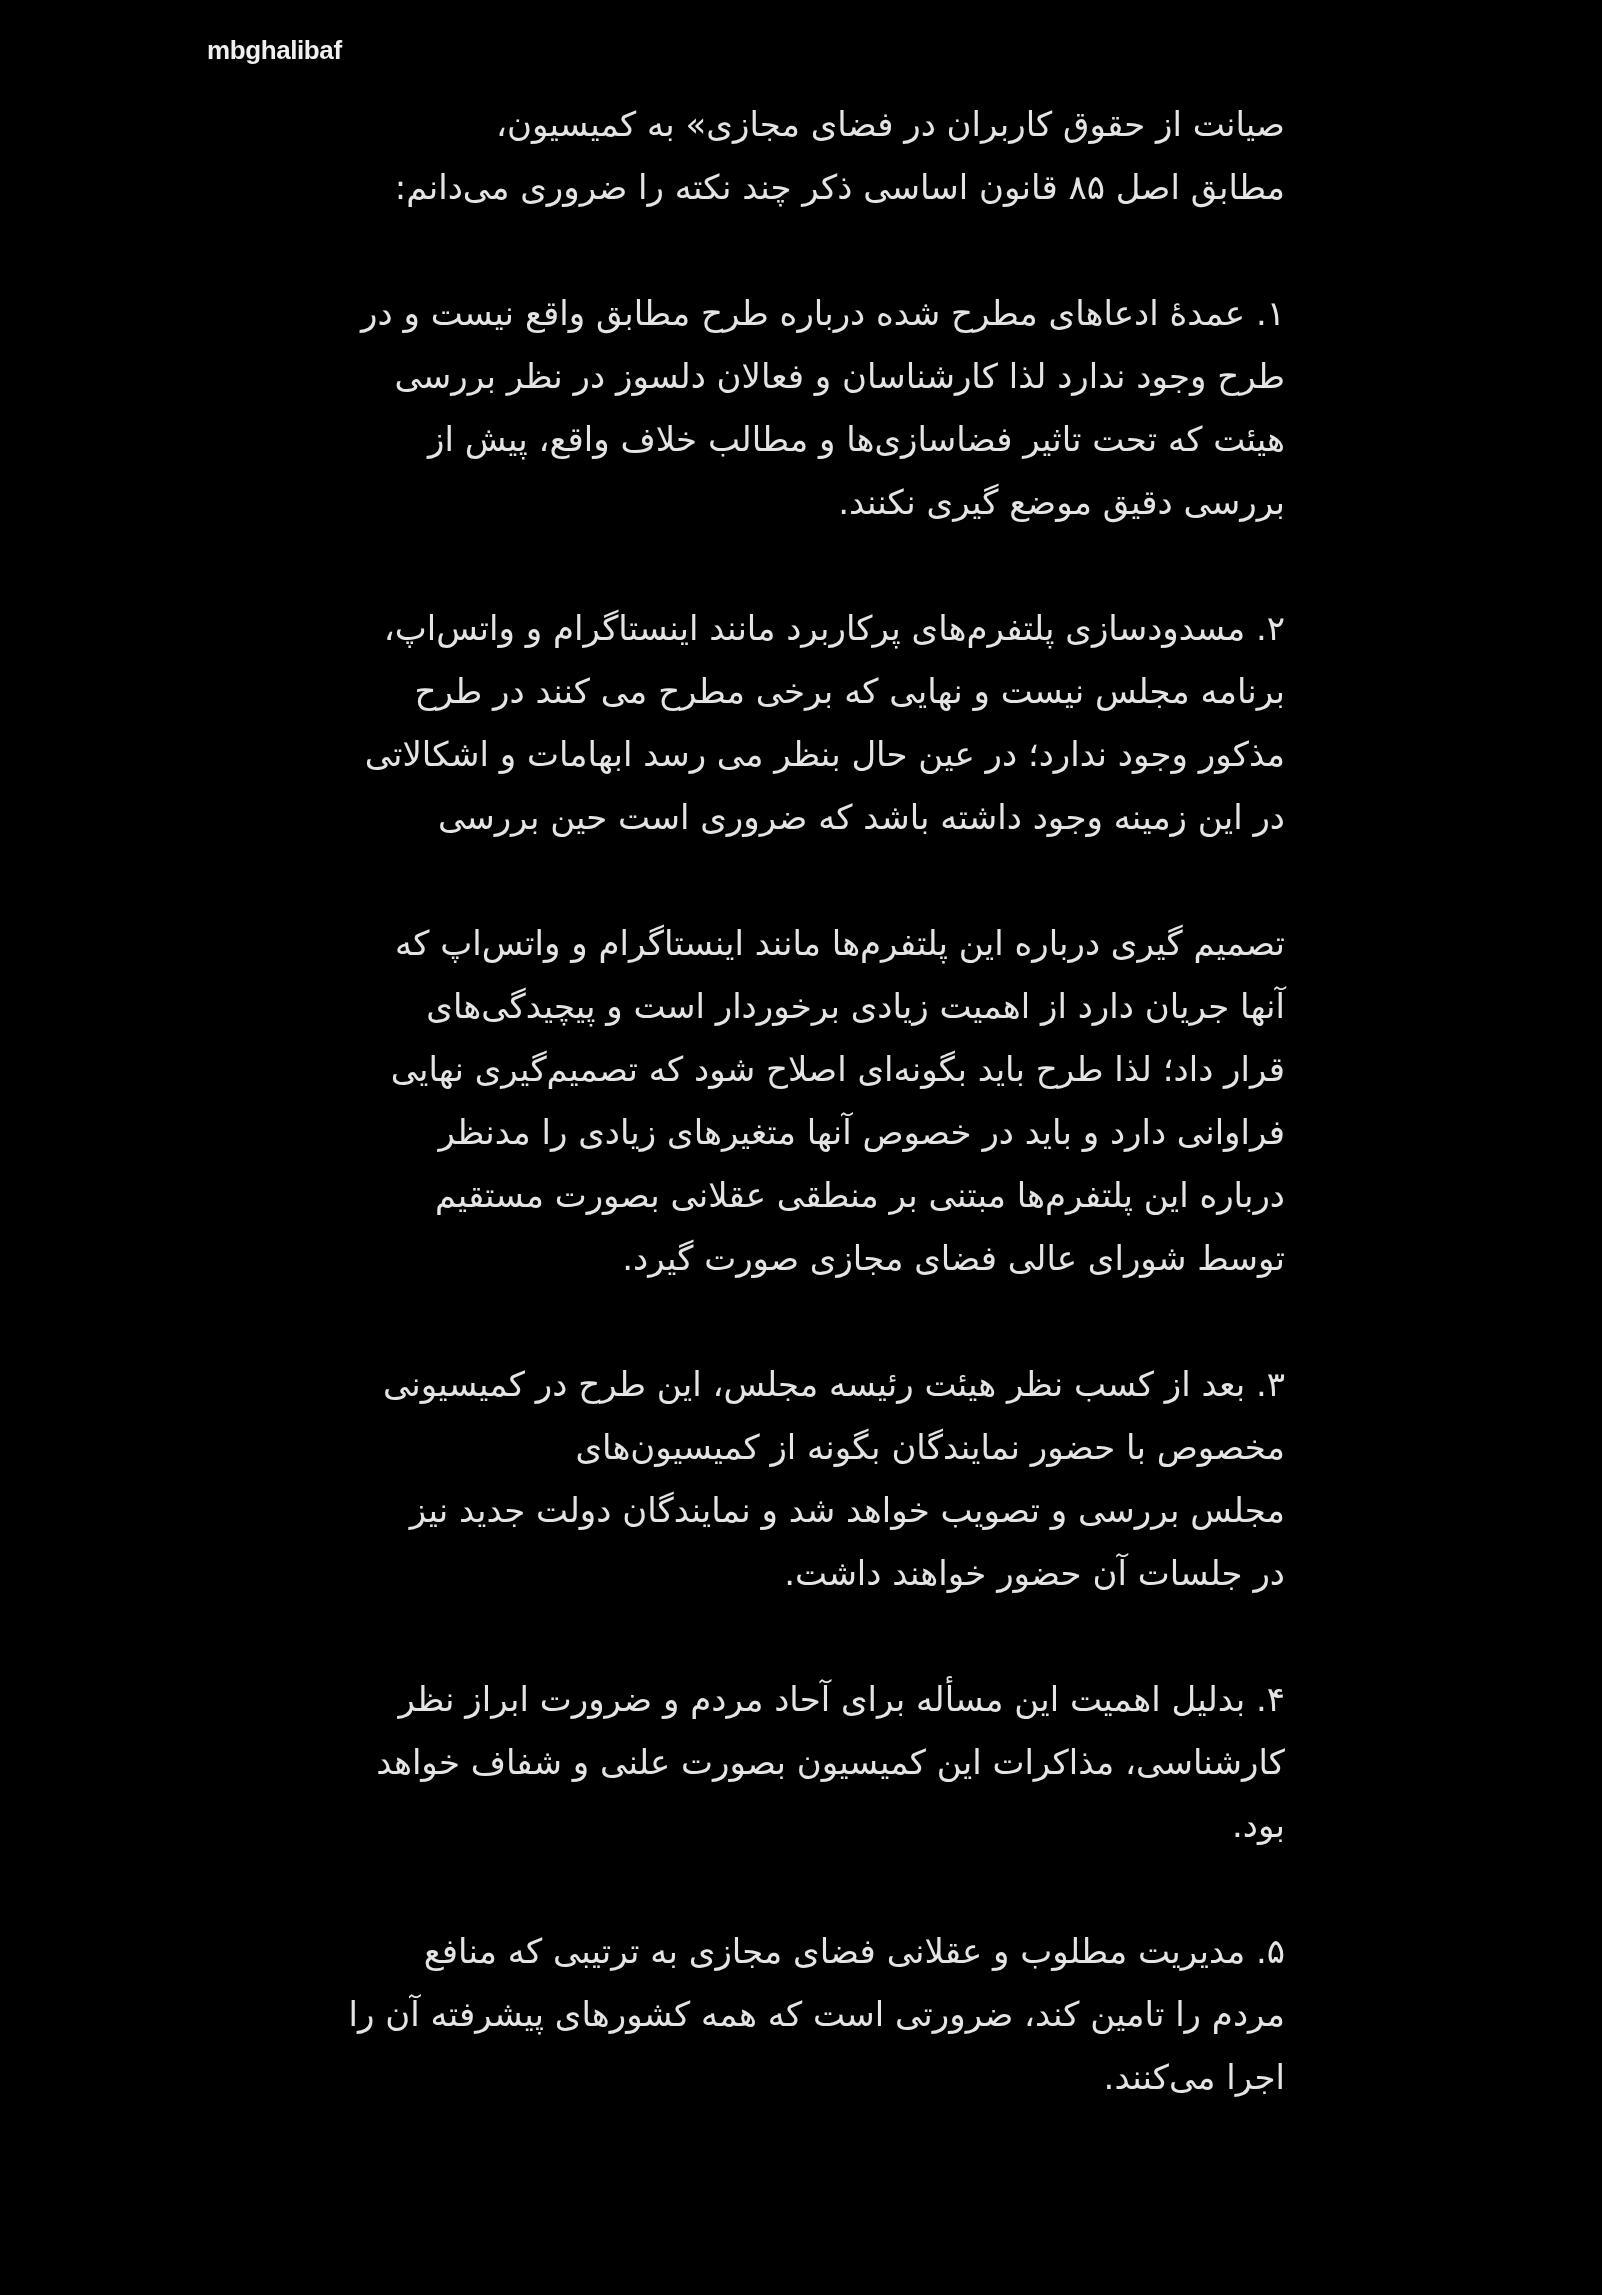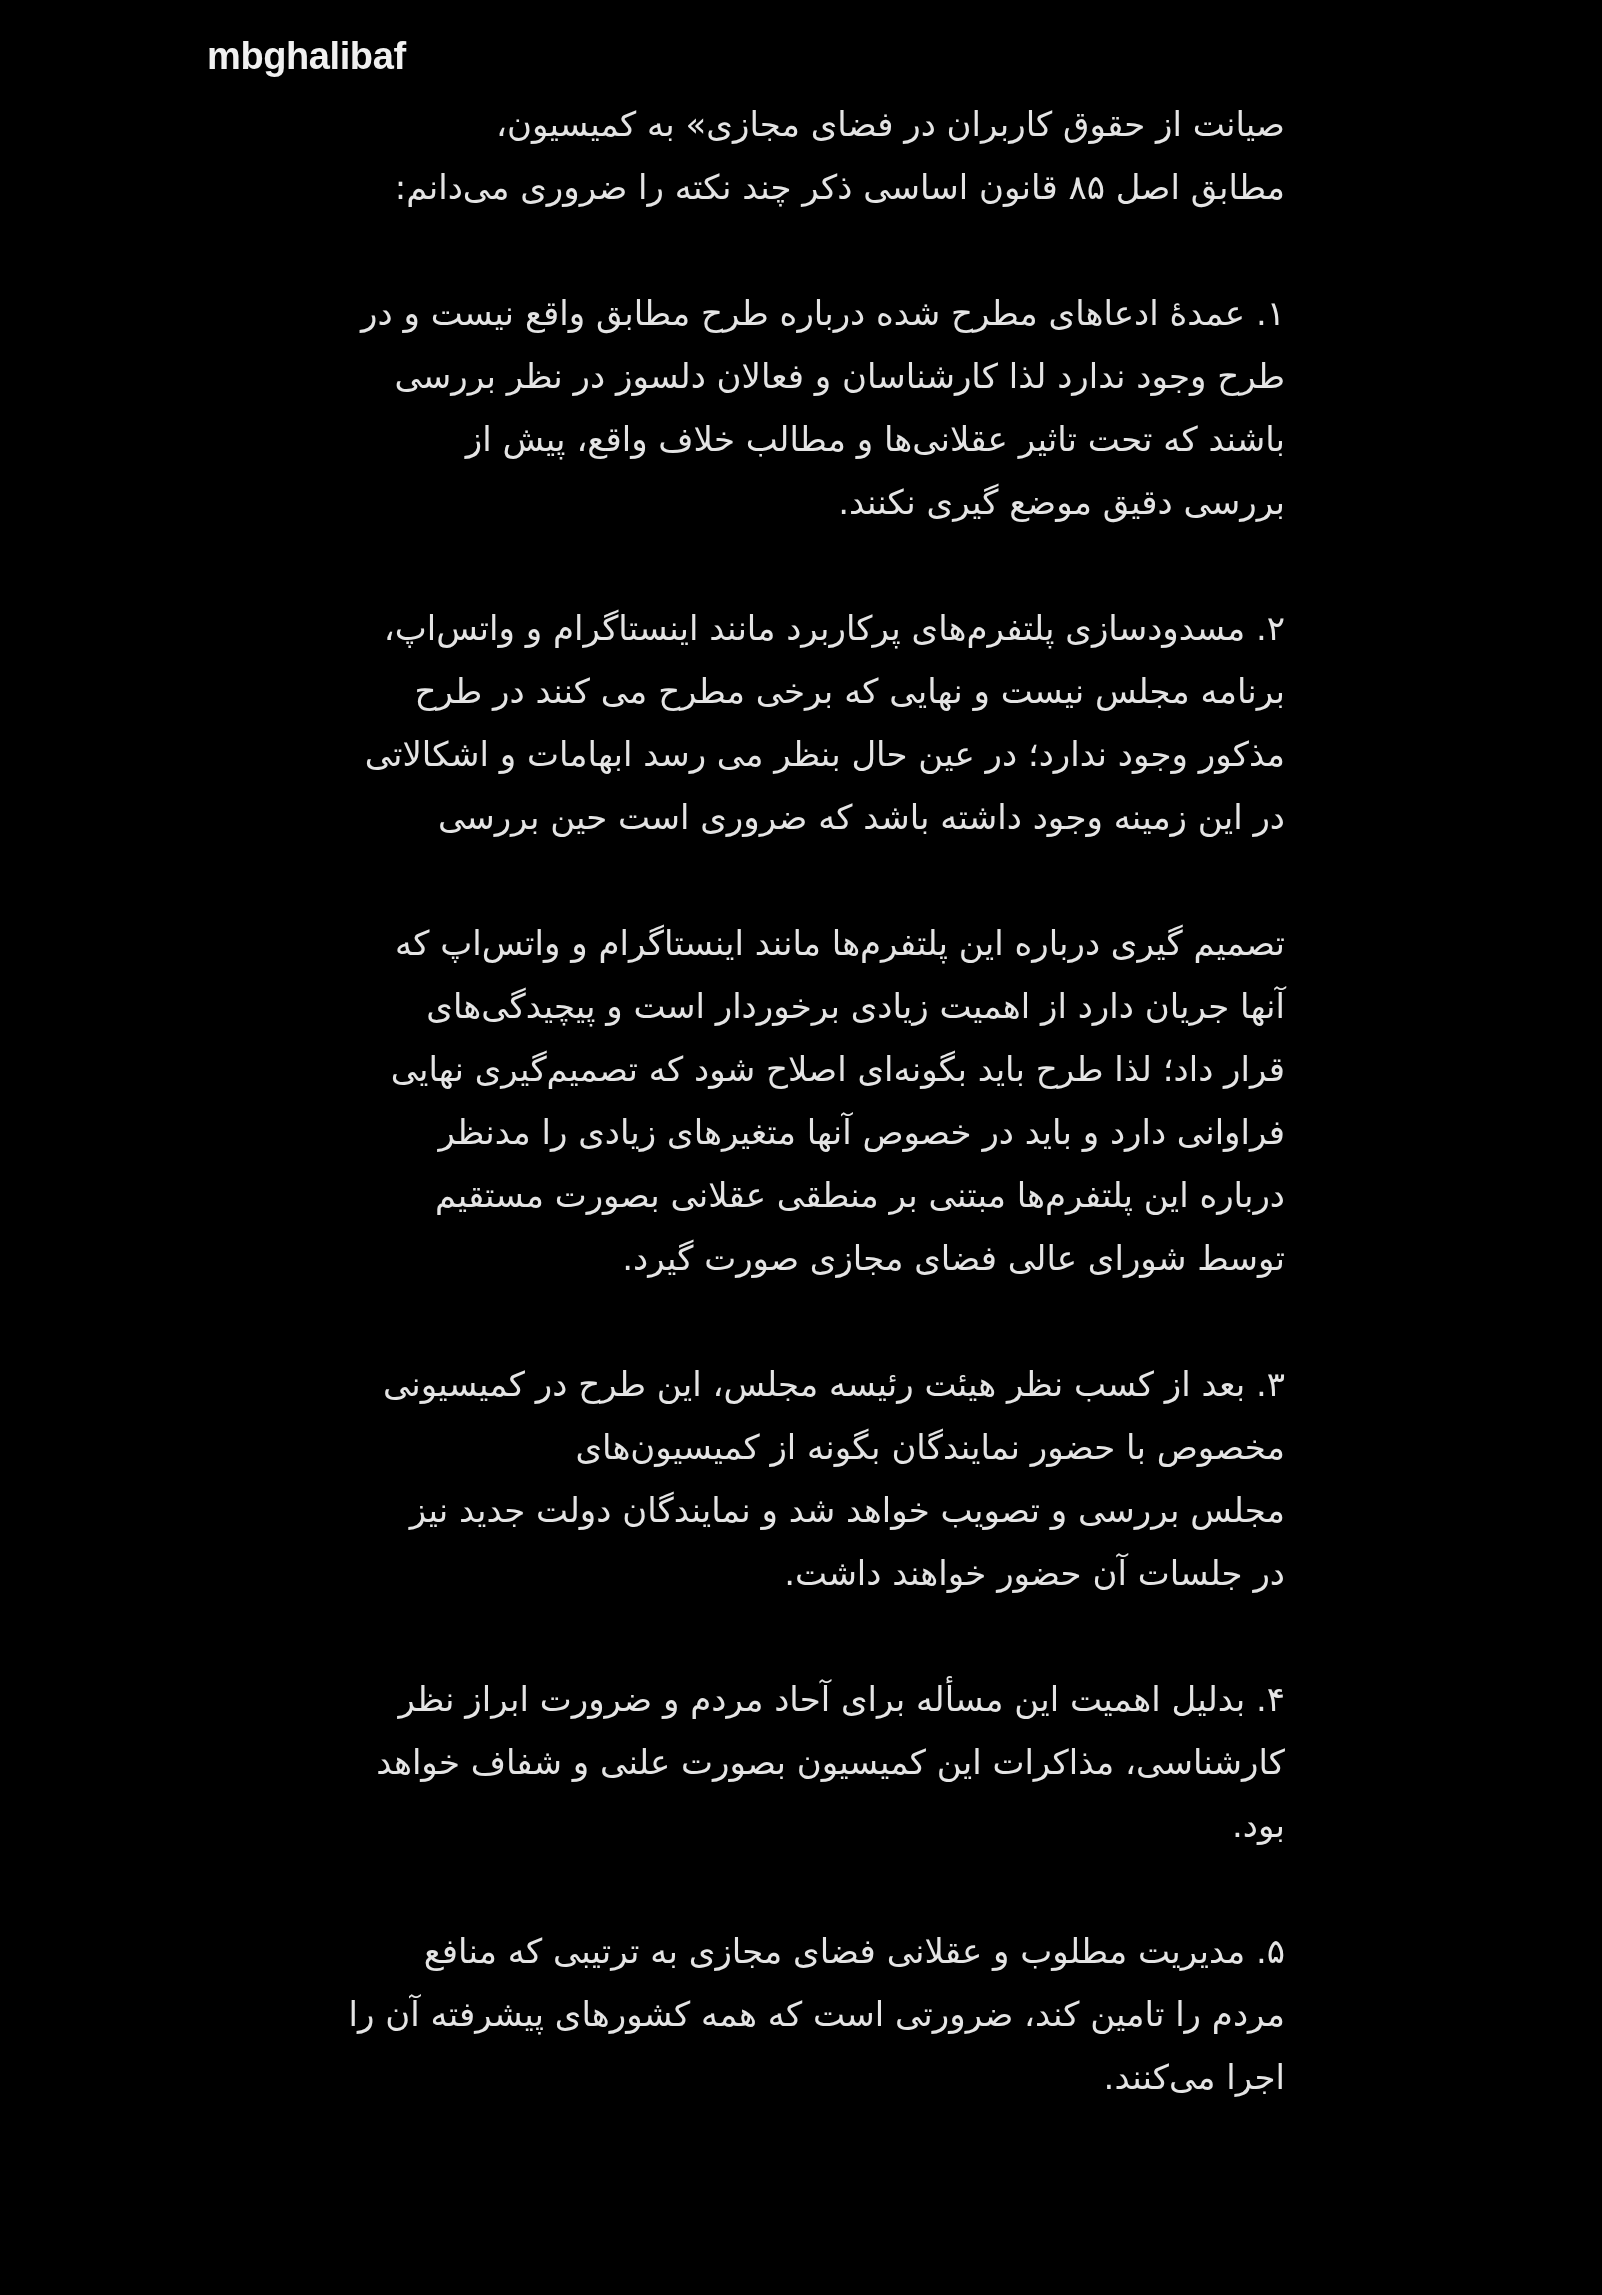--- a/index.html
+++ b/index.html
@@ -13,21 +13,21 @@
       position: relative;
       overflow: hidden;
       color: #e8e8e8;
     }
     .username {
       position: absolute;
       left: 207px;
       top: 35px;
       font-family: "Liberation Sans", "DejaVu Sans", sans-serif;
       font-weight: bold;
-      font-size: 38px;
+      font-size: 26px;
       letter-spacing: -0.4px;
       color: #f0f0f0;
       margin: 0;
     }
     .post-body {
       position: absolute;
       left: 209px;
       top: 93px;
       width: 1076px;
       direction: rtl;
@@ -51,21 +51,21 @@
 <h1 class="username">mbghalibaf</h1>
 
 <div class="post-body">
   <p class="para">
     <span class="line">صیانت از حقوق کاربران در فضای مجازی» به کمیسیون،</span>
     <span class="line">مطابق اصل ۸۵ قانون اساسی ذکر چند نکته را ضروری می‌دانم:</span>
   </p>
   <p class="para">
     <span class="line">۱. عمدهٔ ادعاهای مطرح شده درباره طرح مطابق واقع نیست و در</span>
     <span class="line">طرح وجود ندارد لذا کارشناسان و فعالان دلسوز در نظر بررسی</span>
-    <span class="line">باشند که تحت تاثیر عقلانی‌ها و مطالب خلاف واقع، پیش از</span>
+    <span class="line">هیئت که تحت تاثیر فضاسازی‌ها و مطالب خلاف واقع، پیش از</span>
     <span class="line">بررسی دقیق موضع گیری نکنند.</span>
   </p>
   <p class="para">
     <span class="line">۲. مسدودسازی پلتفرم‌های پرکاربرد مانند اینستاگرام و واتس‌اپ،</span>
     <span class="line">برنامه مجلس نیست و نهایی که برخی مطرح می کنند در طرح</span>
     <span class="line">مذکور وجود ندارد؛ در عین حال بنظر می رسد ابهامات و اشکالاتی</span>
     <span class="line">در این زمینه وجود داشته باشد که ضروری است حین بررسی</span>
   </p>
   <p class="para">
     <span class="line">تصمیم گیری درباره این پلتفرم‌ها مانند اینستاگرام و واتس‌اپ که</span>

